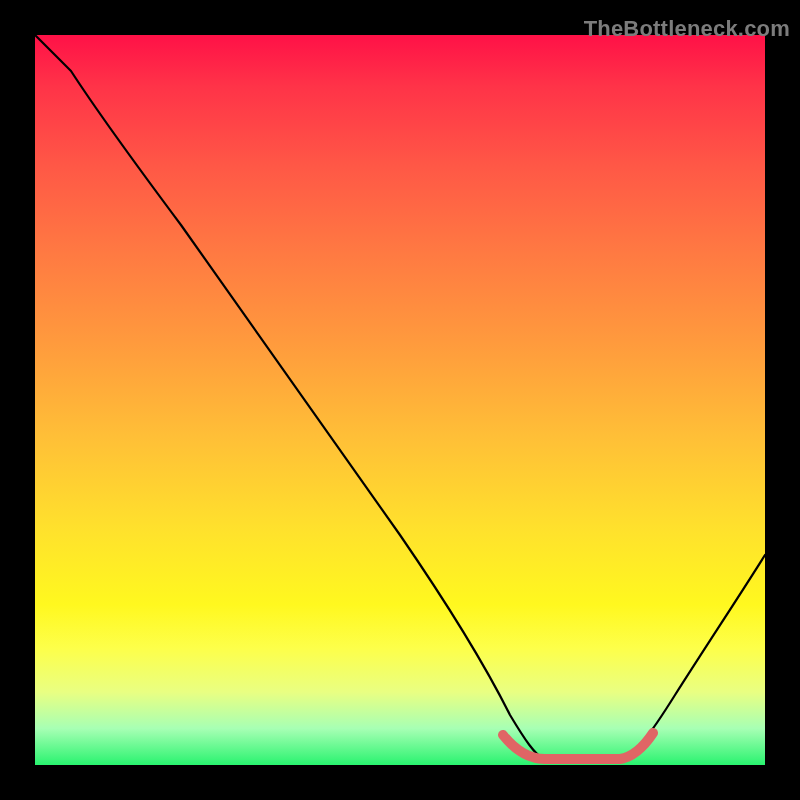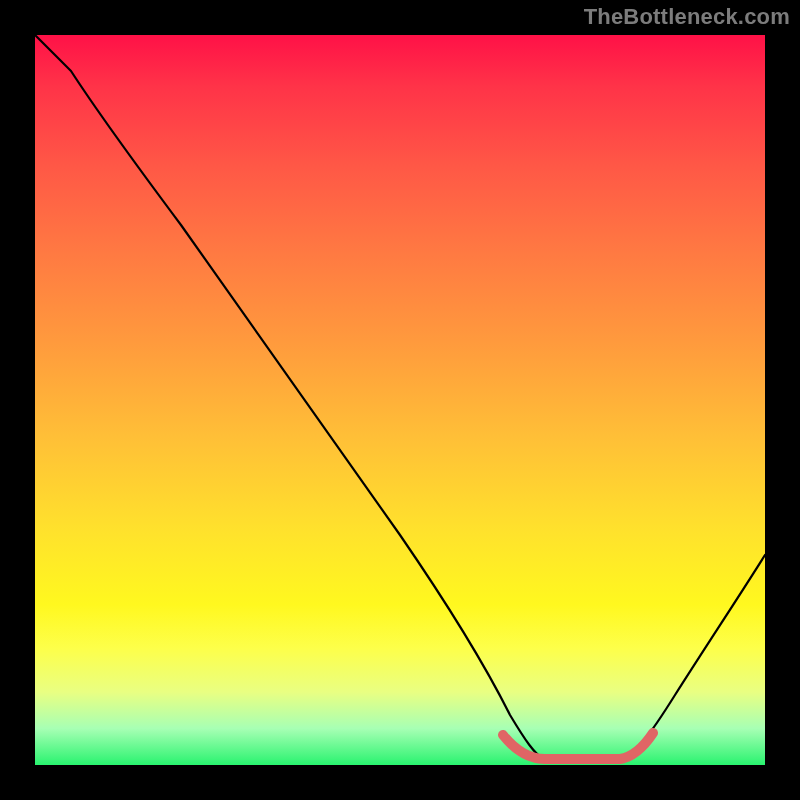--- a/index.html
+++ b/index.html
@@ -5,21 +5,21 @@
   * { margin: 0; padding: 0; box-sizing: border-box; }
   html, body { width: 800px; height: 800px; background: #000; overflow: hidden; }
   .stage {
     position: relative;
     width: 800px;
     height: 800px;
     background: #000;
   }
   .watermark {
     position: absolute;
-    top: 4px;
+    top: 16px;
     right: 10px;
     font-family: Arial, Helvetica, sans-serif;
     font-size: 22px;
     font-weight: 600;
     color: #7c7c7c;
     letter-spacing: 0.2px;
     z-index: 10;
   }
   .plot-area {
     position: absolute;

